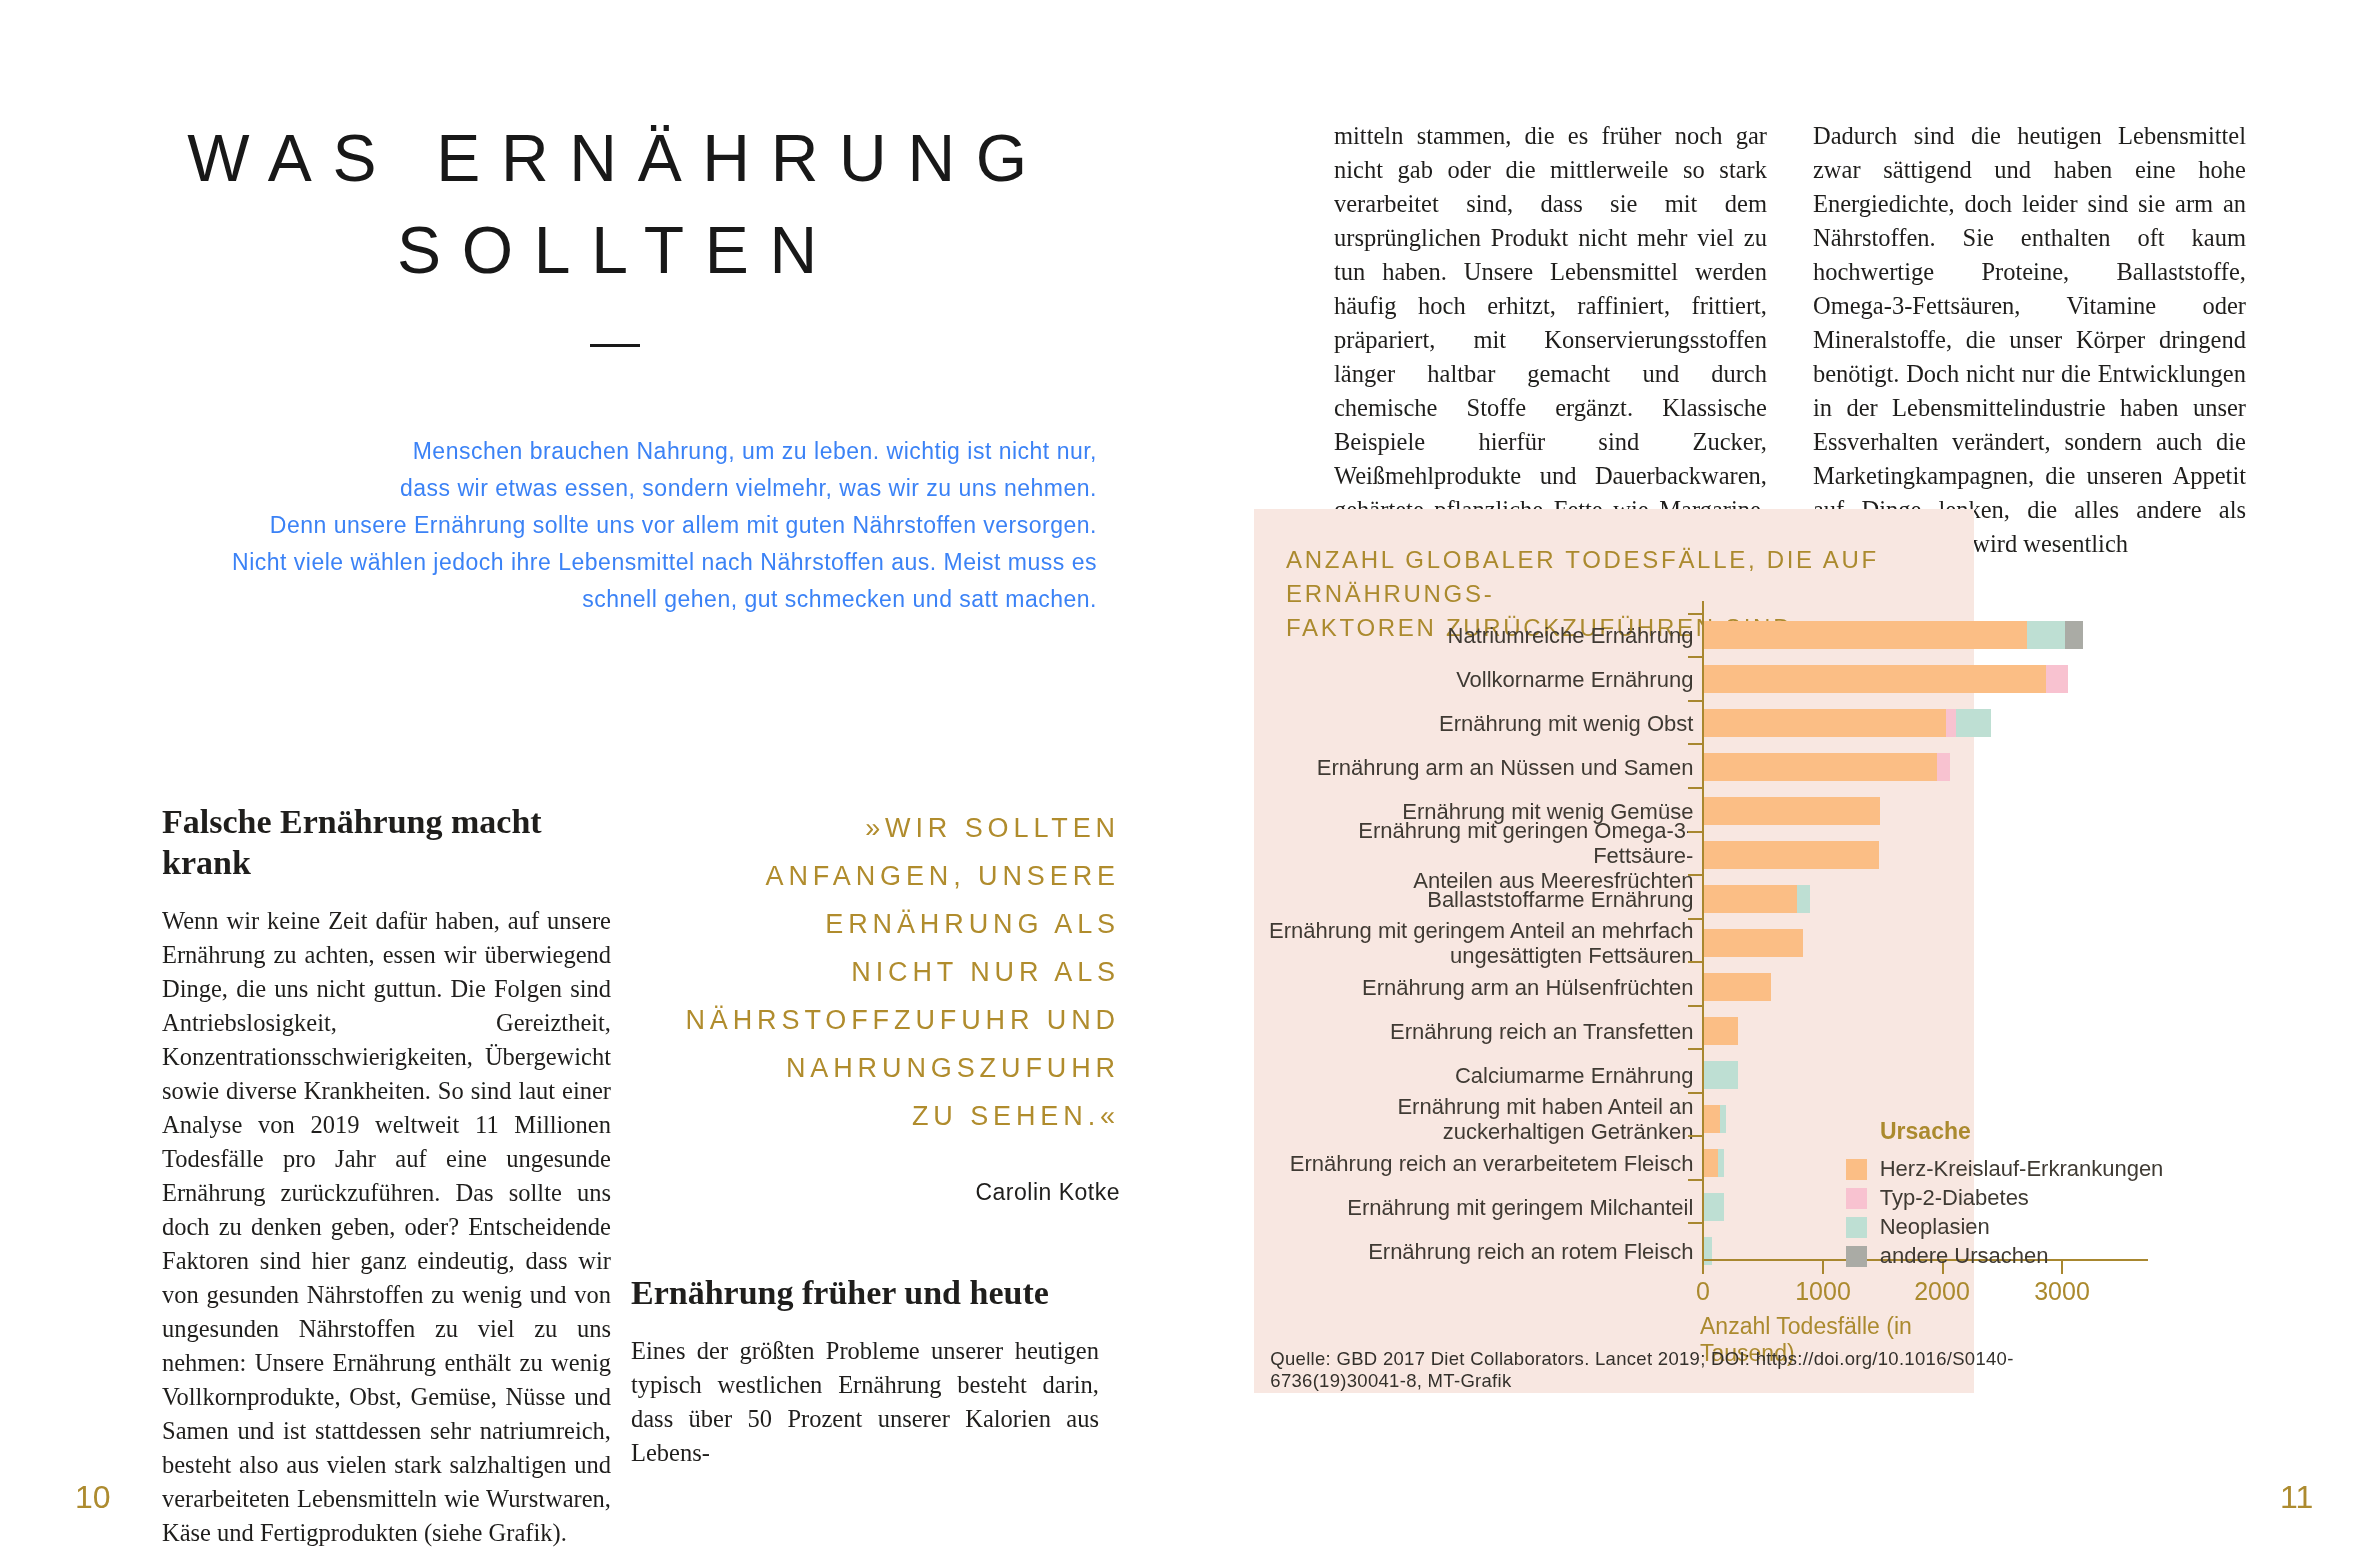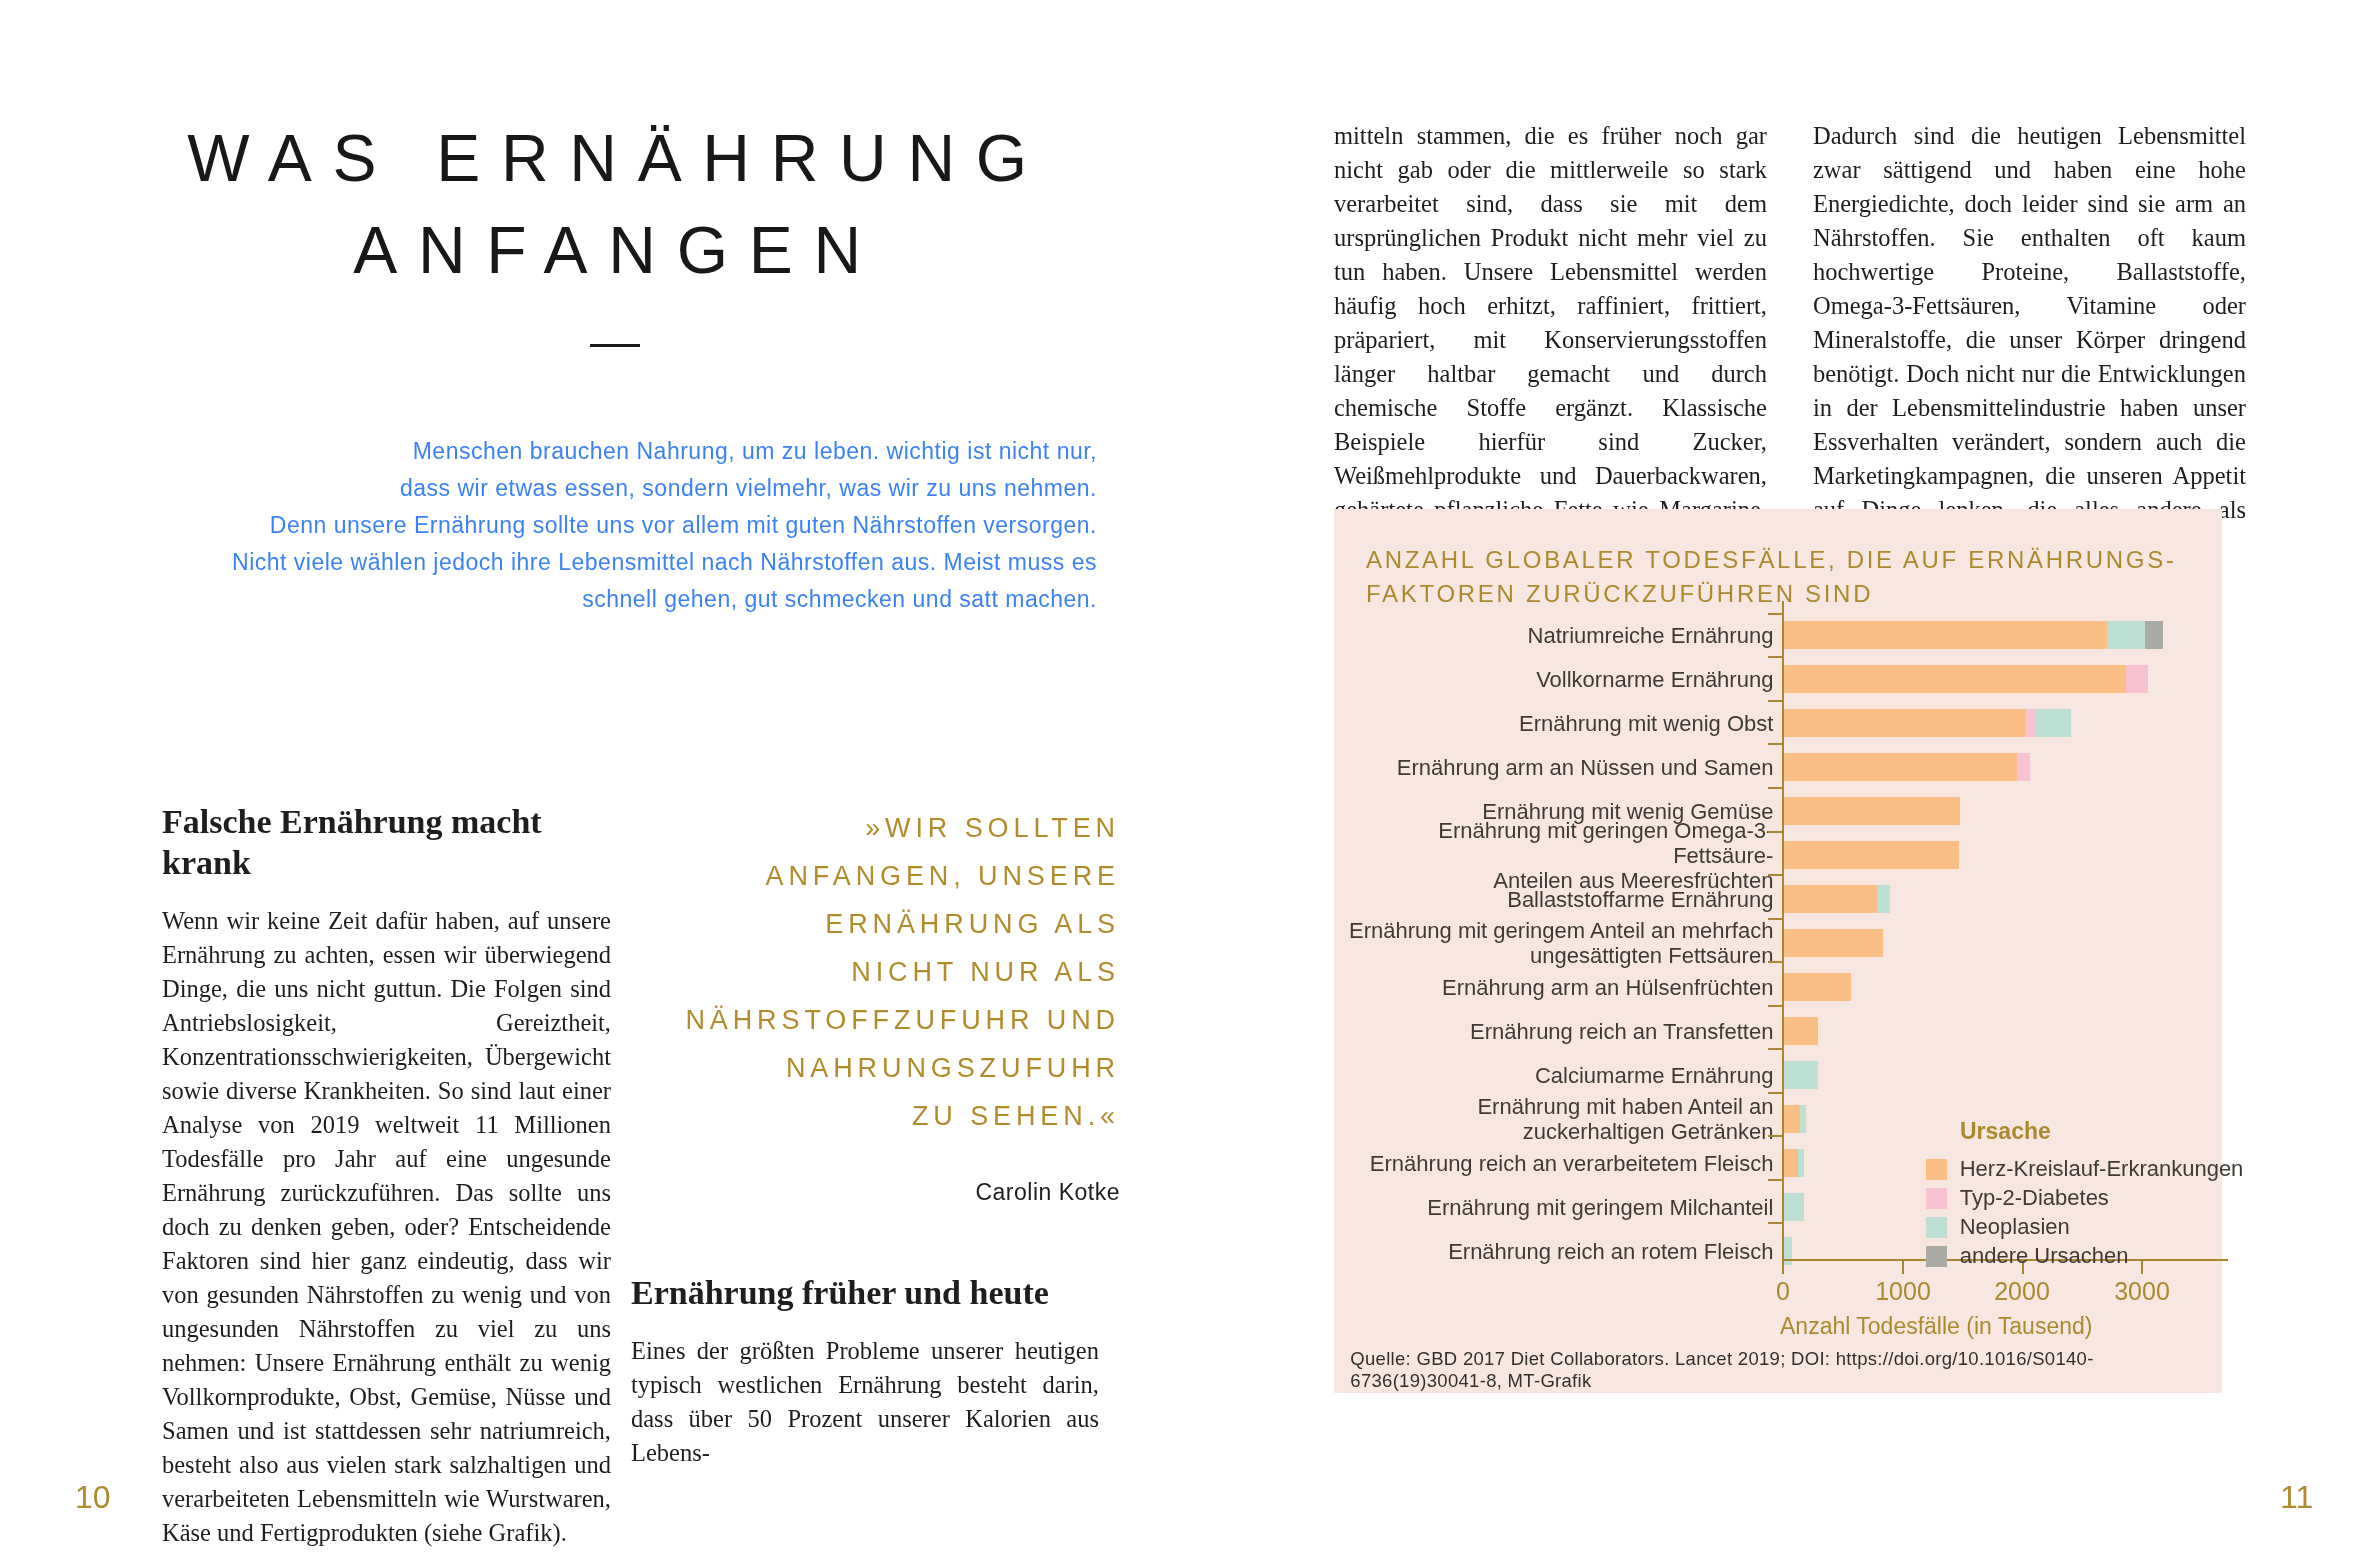--- a/index.html
+++ b/index.html
@@ -39,21 +39,21 @@
     margin-top:28px;letter-spacing:0.5px;
     font-family:"Liberation Sans", sans-serif;font-weight:500;
     font-size:23px;color:#1f1e1c;
   }
   .page-num{
     font-family:"Liberation Sans", sans-serif;font-weight:400;
     font-size:32px;color:#ad8b2f;
   }
   
   #chart{
-    left:1334px;top:509px;width:888px;height:884px;background:#f8e7e1;
+    left:1254px;top:509px;width:720px;height:884px;background:#f8e7e1;
   }
   .chart-title{
     position:absolute;left:32px;top:34px;
     font-family:"Liberation Sans", sans-serif;font-weight:500;
     font-size:24px;line-height:34px;letter-spacing:2.7px;color:#ab8a2e;
   }
   #chart-rows{position:absolute;left:0;top:104px;width:900px;}
   .crow{position:relative;height:44px;}
   .clabel{
     position:absolute;left:5.4px;top:0;width:434px;height:44px;
@@ -94,21 +94,21 @@
     font-size:18.5px;color:#33302b;letter-spacing:0.3px;
   }
 </style>
 </head>
 <body>
 
 <div id="spread">
 
   <div class="abs main-title">
     <span>WAS ERNÄHRUNG</span><br>
-    <span>ANFANGEN</span>
+    <span>SOLLTEN</span>
   </div>
   <div class="abs title-dash"></div>
 
   <div class="abs intro">
     <span class="line">Menschen brauchen Nahrung, um zu leben. wichtig ist nicht nur,</span>
     <span class="line">dass wir etwas essen, sondern vielmehr, was wir zu uns nehmen.</span>
     <span class="line">Denn unsere Ernährung sollte uns vor allem mit guten Nährstoffen versorgen.</span>
     <span class="line">Nicht viele wählen jedoch ihre Lebensmittel nach Nährstoffen aus. Meist muss es</span>
     <span class="line">schnell gehen, gut schmecken und satt machen.</span>
   </div>

